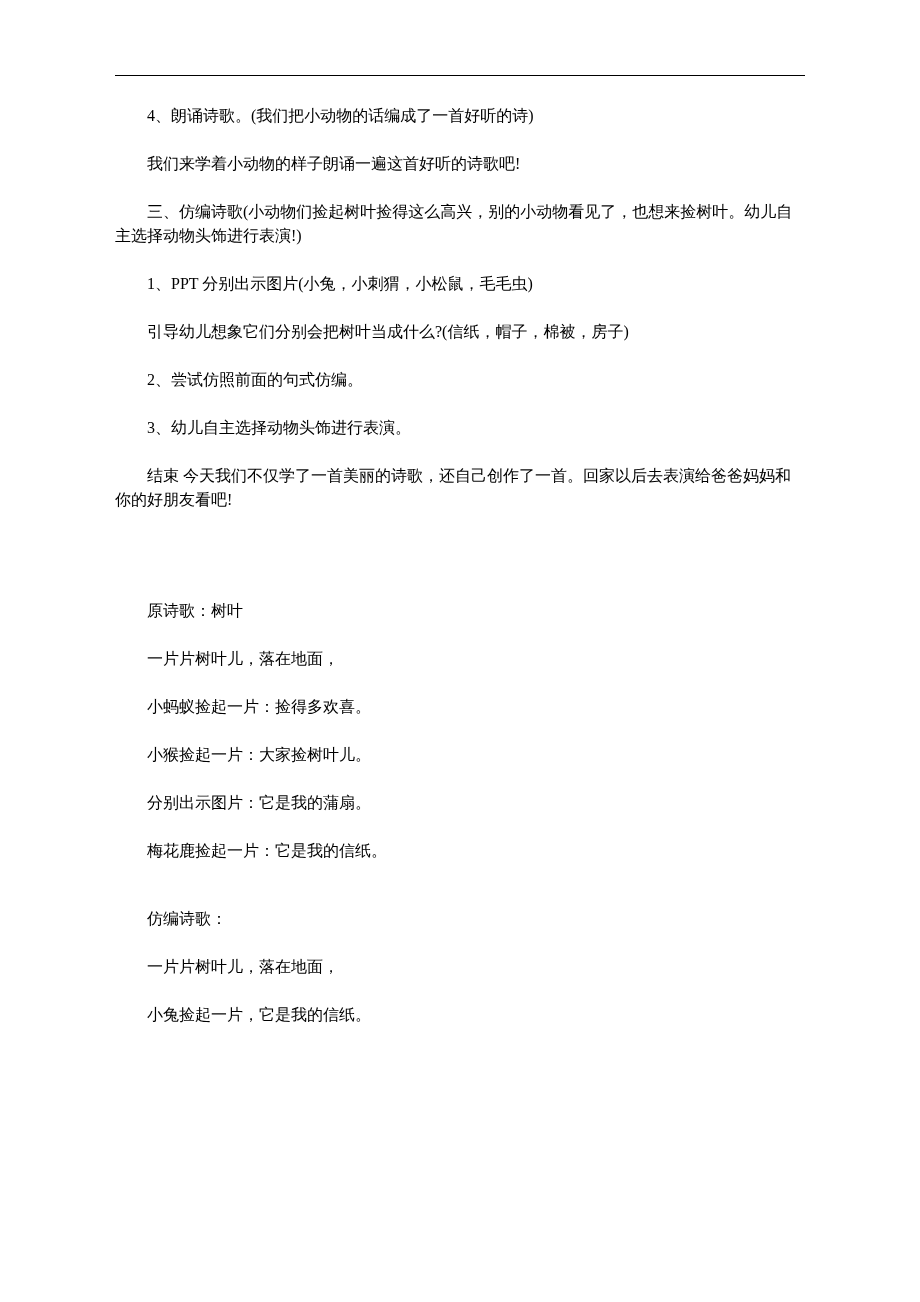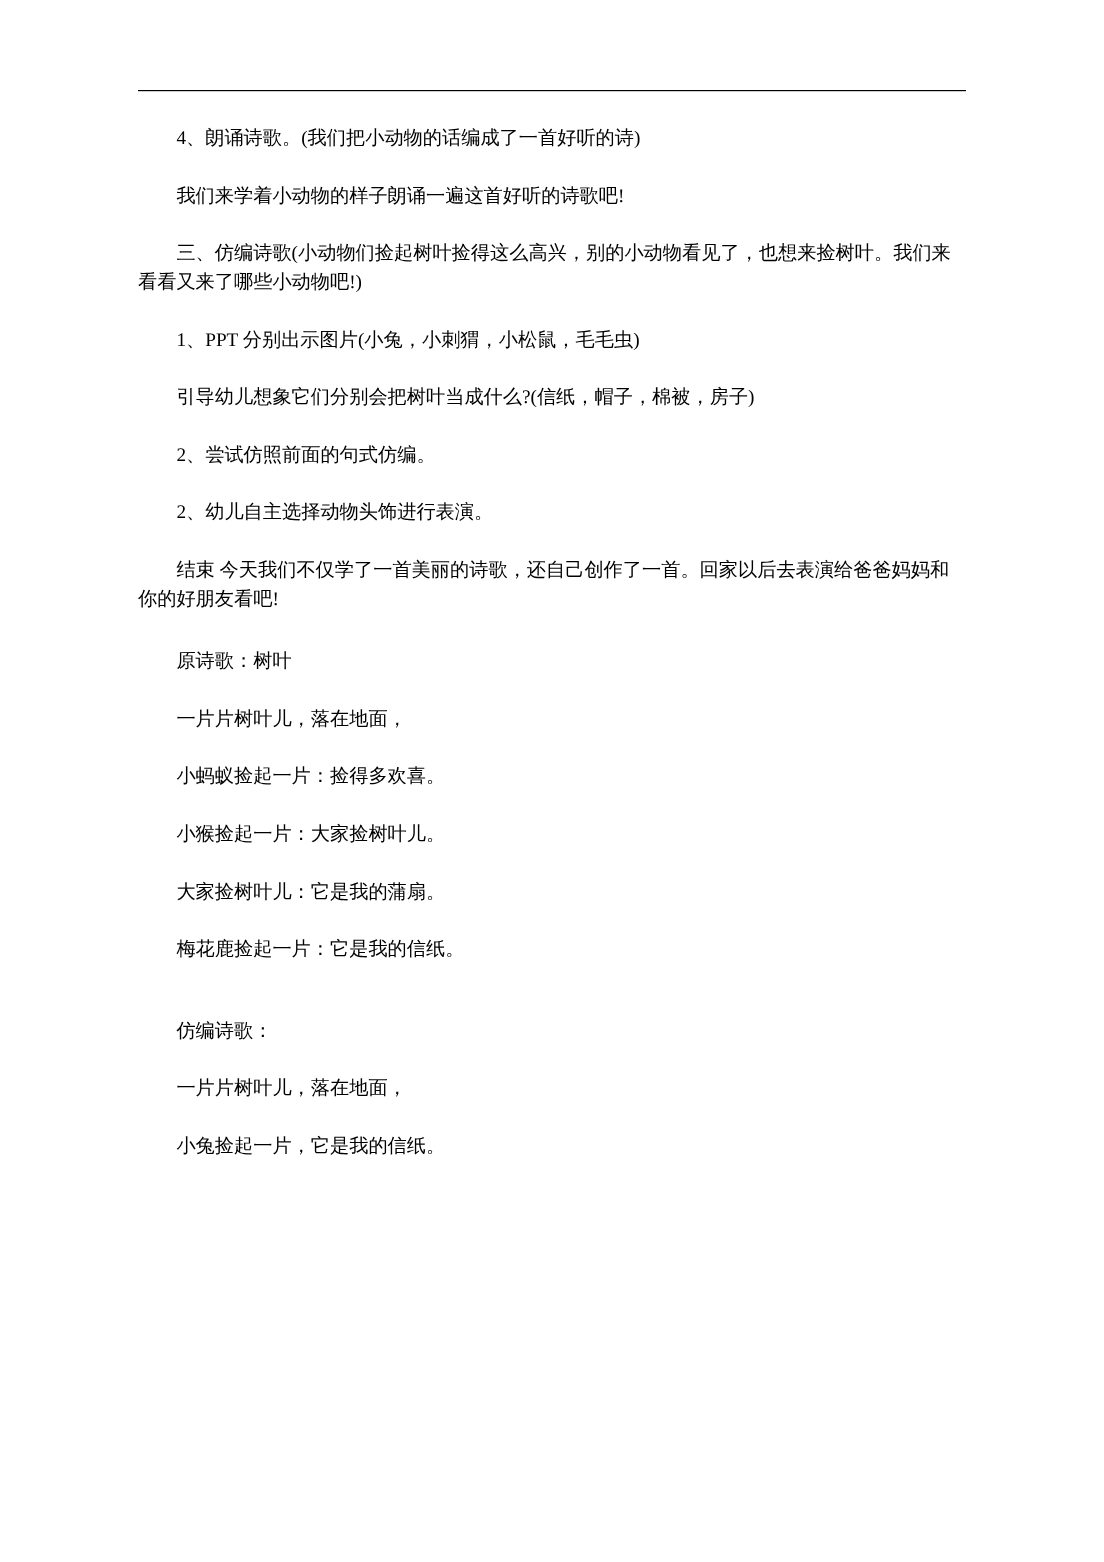--- a/index.html
+++ b/index.html
@@ -34,30 +34,30 @@
   }
 </style>
 </head>
 <body>
 
 <div class="page">
   <hr class="hr-line">
 
   <p class="para">4、朗诵诗歌。(我们把小动物的话编成了一首好听的诗)</p>
   <p class="para">我们来学着小动物的样子朗诵一遍这首好听的诗歌吧!</p>
-  <p class="para noindent">　　<span>三、仿编诗歌(小动物们捡起树叶捡得这么高兴，别的小动物看见了，也想来捡树叶。我们来看看又来了哪些小动物吧!)</span></p>
+  <p class="para noindent">　　<span>三、仿编诗歌(小动物们捡起树叶捡得这么高兴，别的小动物看见了，也想来捡树叶。幼儿自主选择动物头饰进行表演!)</span></p>
   <p class="para">1、PPT 分别出示图片(小兔，小刺猬，小松鼠，毛毛虫)</p>
   <p class="para">引导幼儿想象它们分别会把树叶当成什么?(信纸，帽子，棉被，房子)</p>
   <p class="para">2、尝试仿照前面的句式仿编。</p>
-  <p class="para">2、幼儿自主选择动物头饰进行表演。</p>
+  <p class="para">3、幼儿自主选择动物头饰进行表演。</p>
   <p class="para noindent">　　<span>结束 今天我们不仅学了一首美丽的诗歌，还自己创作了一首。回家以后去表演给爸爸妈妈和你的好朋友看吧!</span></p>
 
-  <p class="para" style="margin-top:28px">原诗歌：树叶</p>
+  <p class="para" style="margin-top:87px">原诗歌：树叶</p>
   <p class="para">一片片树叶儿，落在地面，</p>
   <p class="para">小蚂蚁捡起一片：捡得多欢喜。</p>
   <p class="para">小猴捡起一片：大家捡树叶儿。</p>
-  <p class="para">大家捡树叶儿：它是我的蒲扇。</p>
+  <p class="para">分别出示图片：它是我的蒲扇。</p>
   <p class="para">梅花鹿捡起一片：它是我的信纸。</p>
 
   <p class="para" style="margin-top:44px">仿编诗歌：</p>
   <p class="para">一片片树叶儿，落在地面，</p>
   <p class="para">小兔捡起一片，它是我的信纸。</p>
 </div>
 
 </body></html>

